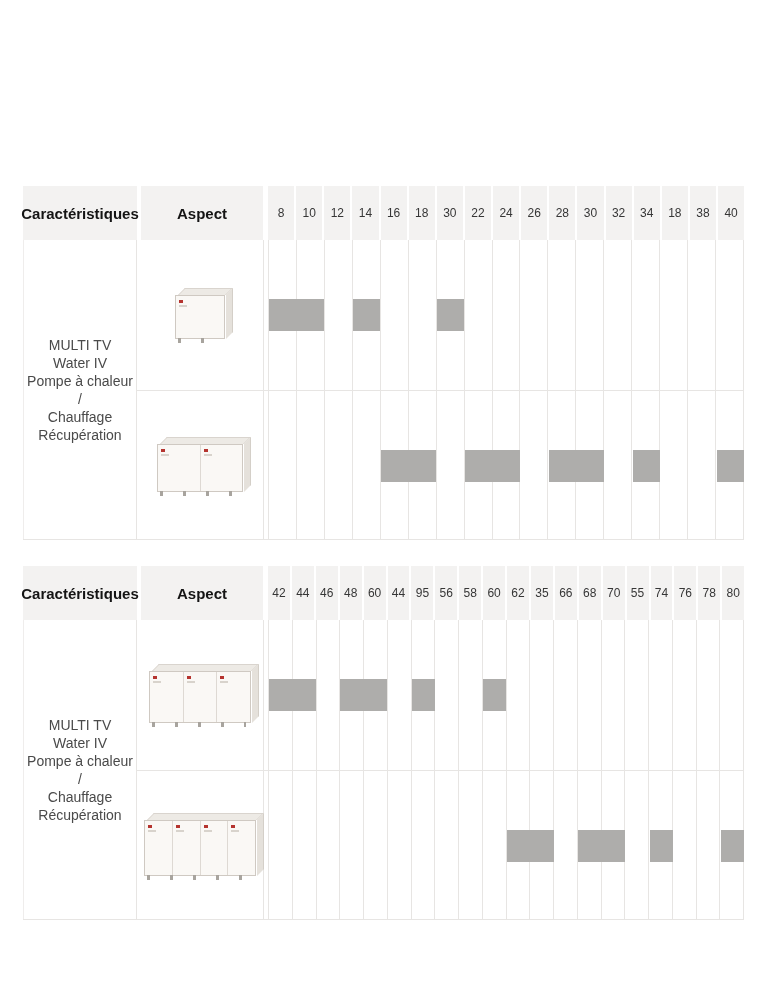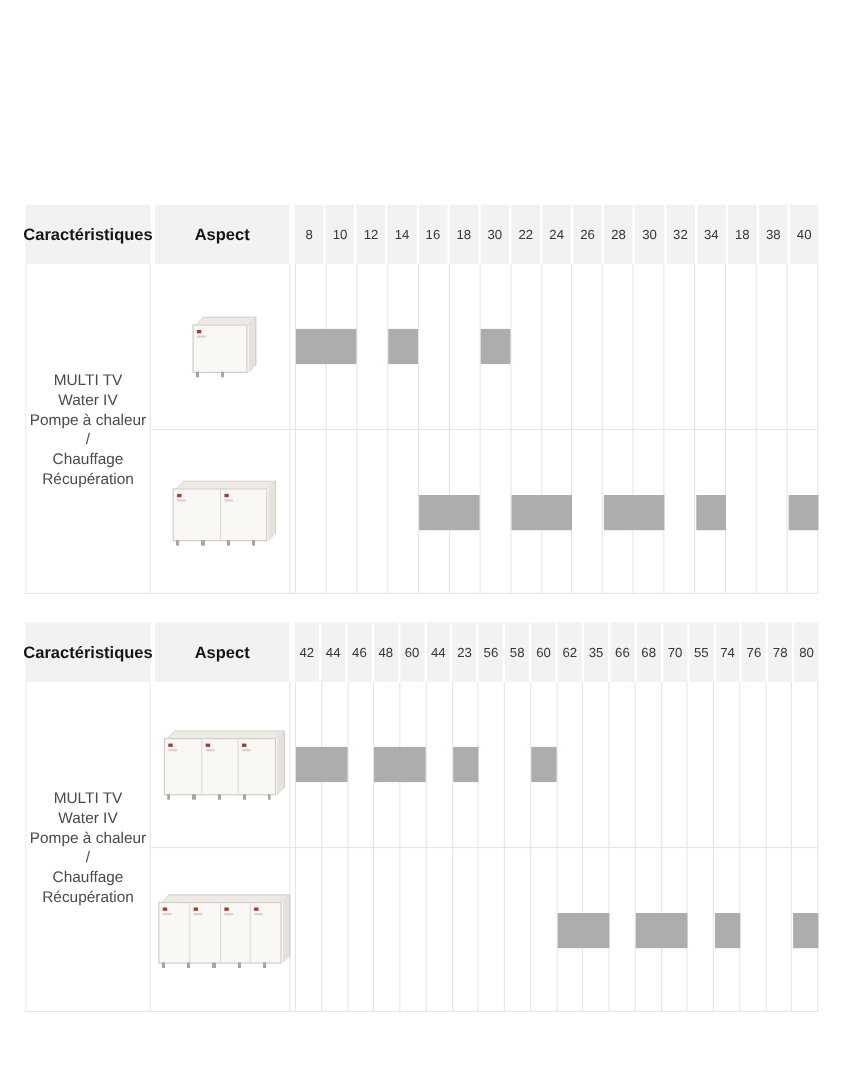--- a/index.html
+++ b/index.html
@@ -190,21 +190,21 @@
   <div class="thead">
     <div class="hcell1">Caractéristiques</div>
     <div class="hcell2">Aspect</div>
     <div class="hnums">
         <div class="hcell">42</div>
         <div class="hcell">44</div>
         <div class="hcell">46</div>
         <div class="hcell">48</div>
         <div class="hcell">60</div>
         <div class="hcell">44</div>
-        <div class="hcell">23</div>
+        <div class="hcell">95</div>
         <div class="hcell">56</div>
         <div class="hcell">58</div>
         <div class="hcell">60</div>
         <div class="hcell">62</div>
         <div class="hcell">35</div>
         <div class="hcell">66</div>
         <div class="hcell">68</div>
         <div class="hcell">70</div>
         <div class="hcell">55</div>
         <div class="hcell">74</div>

